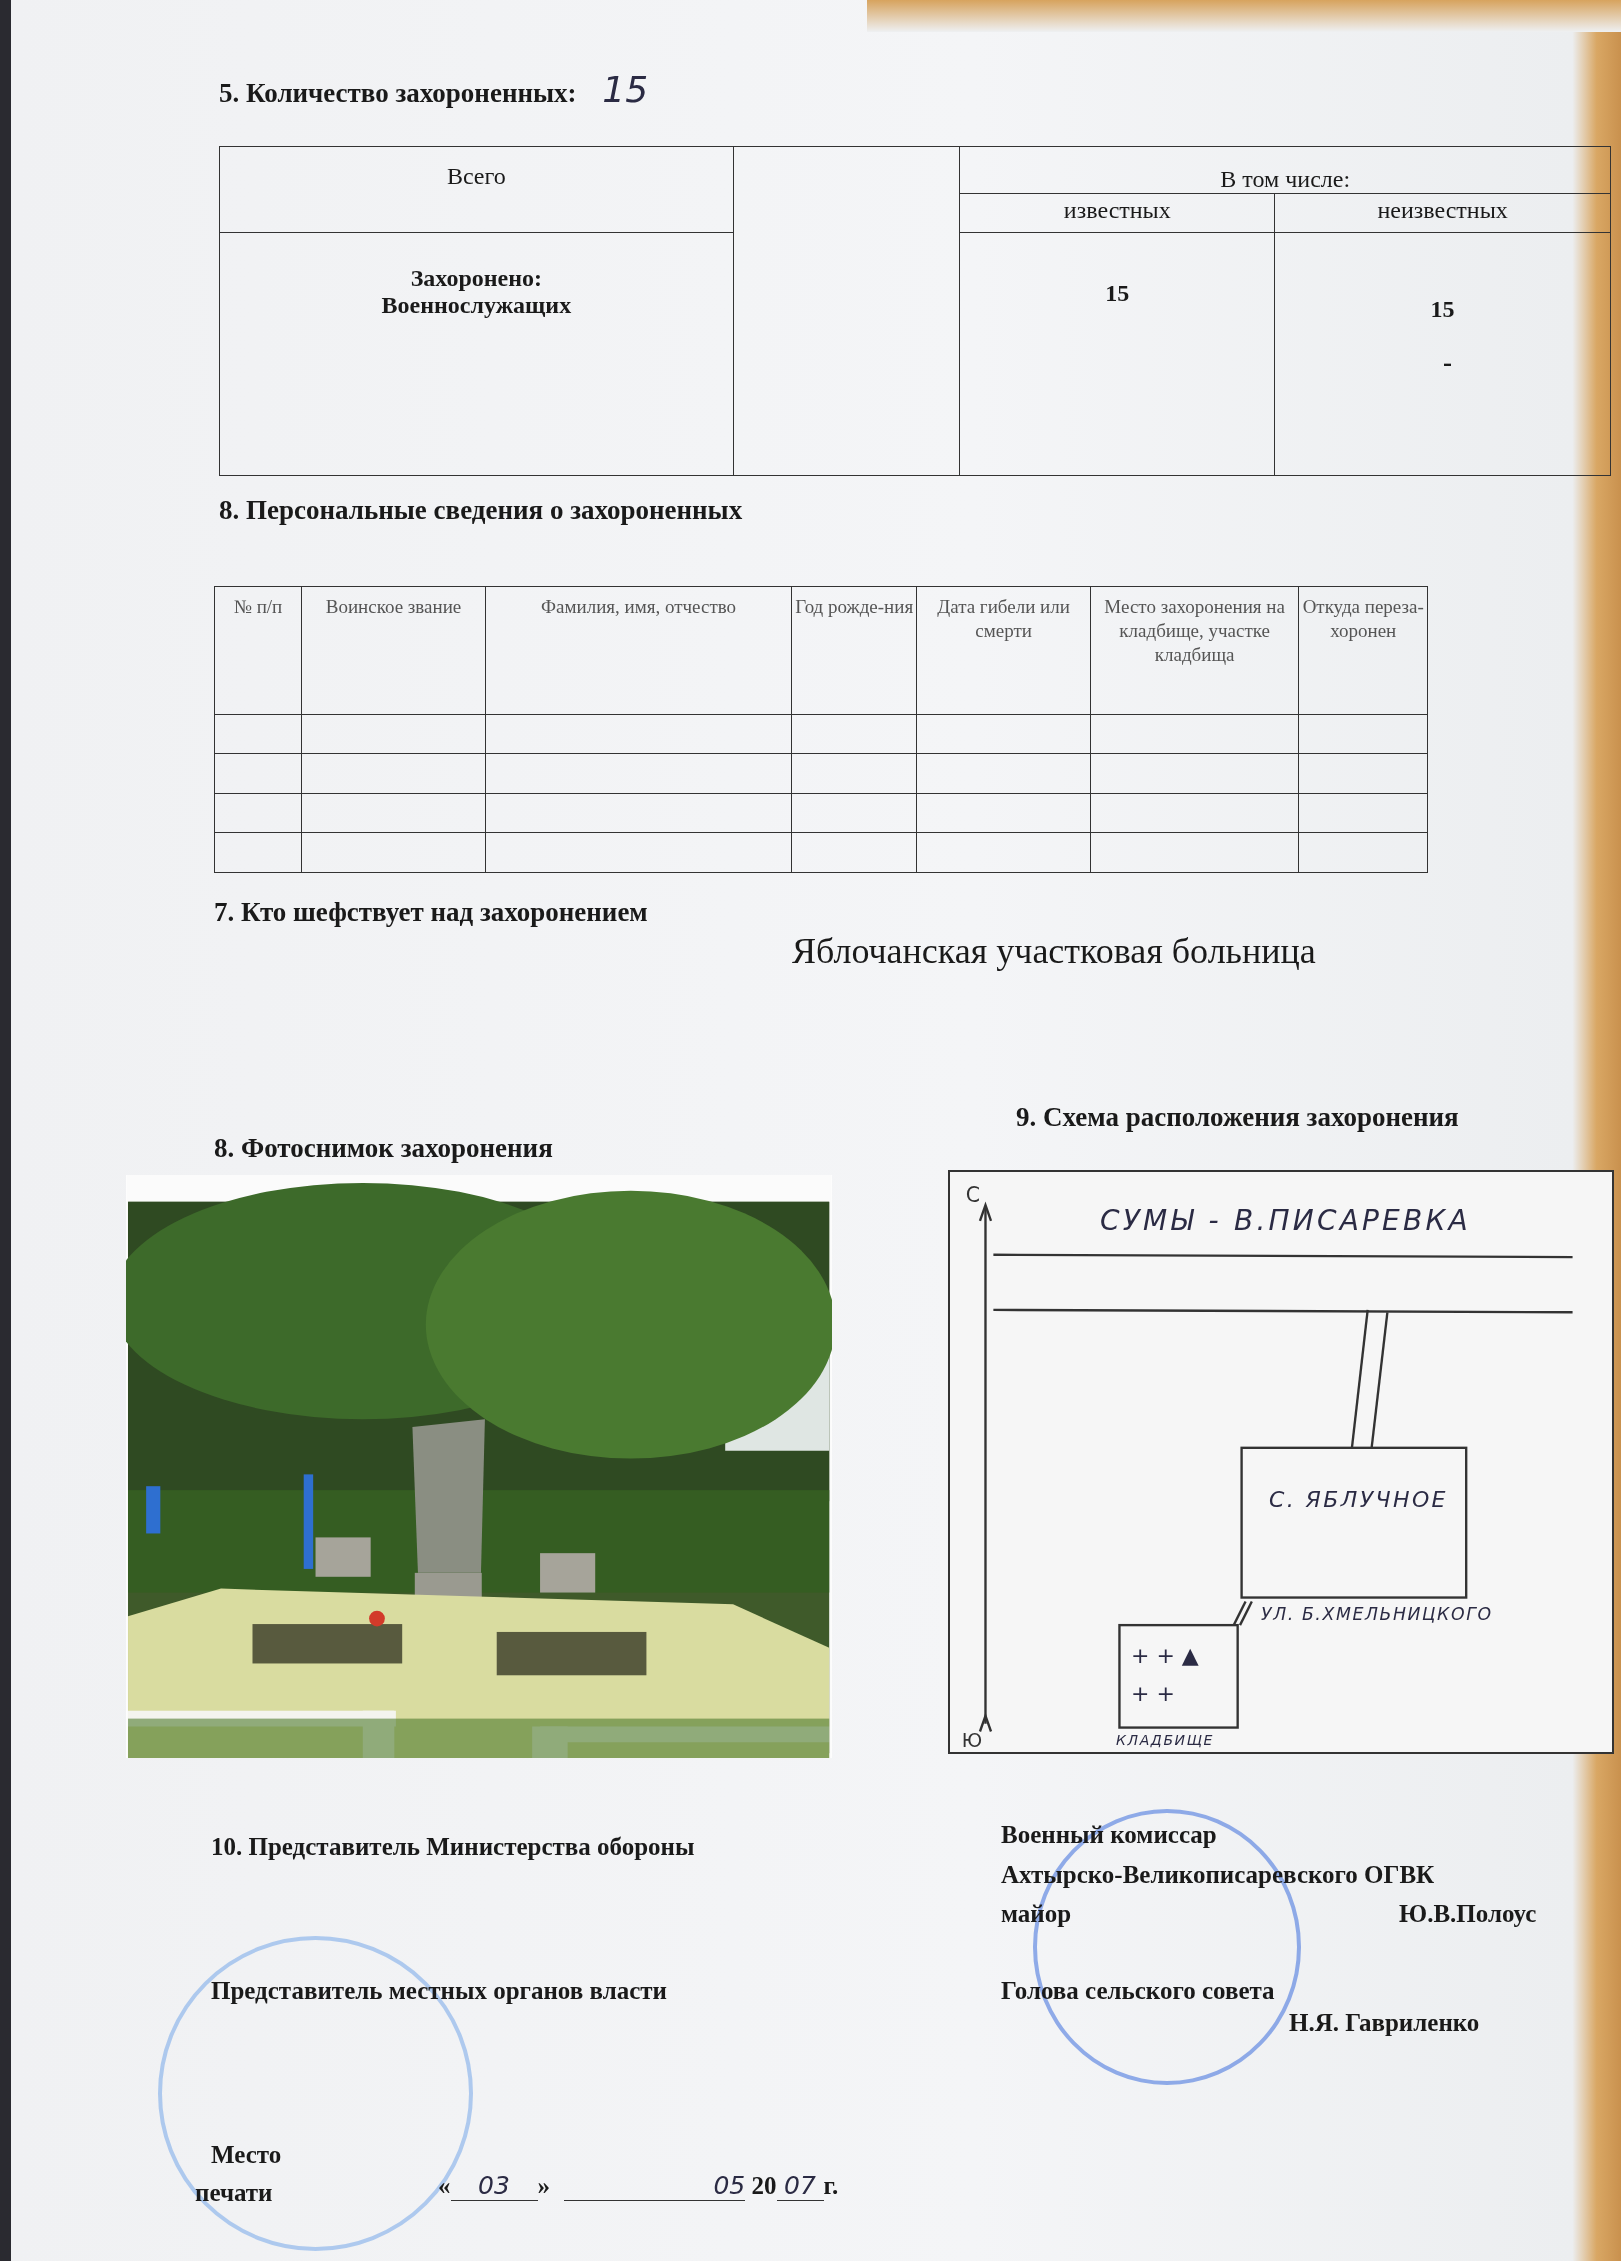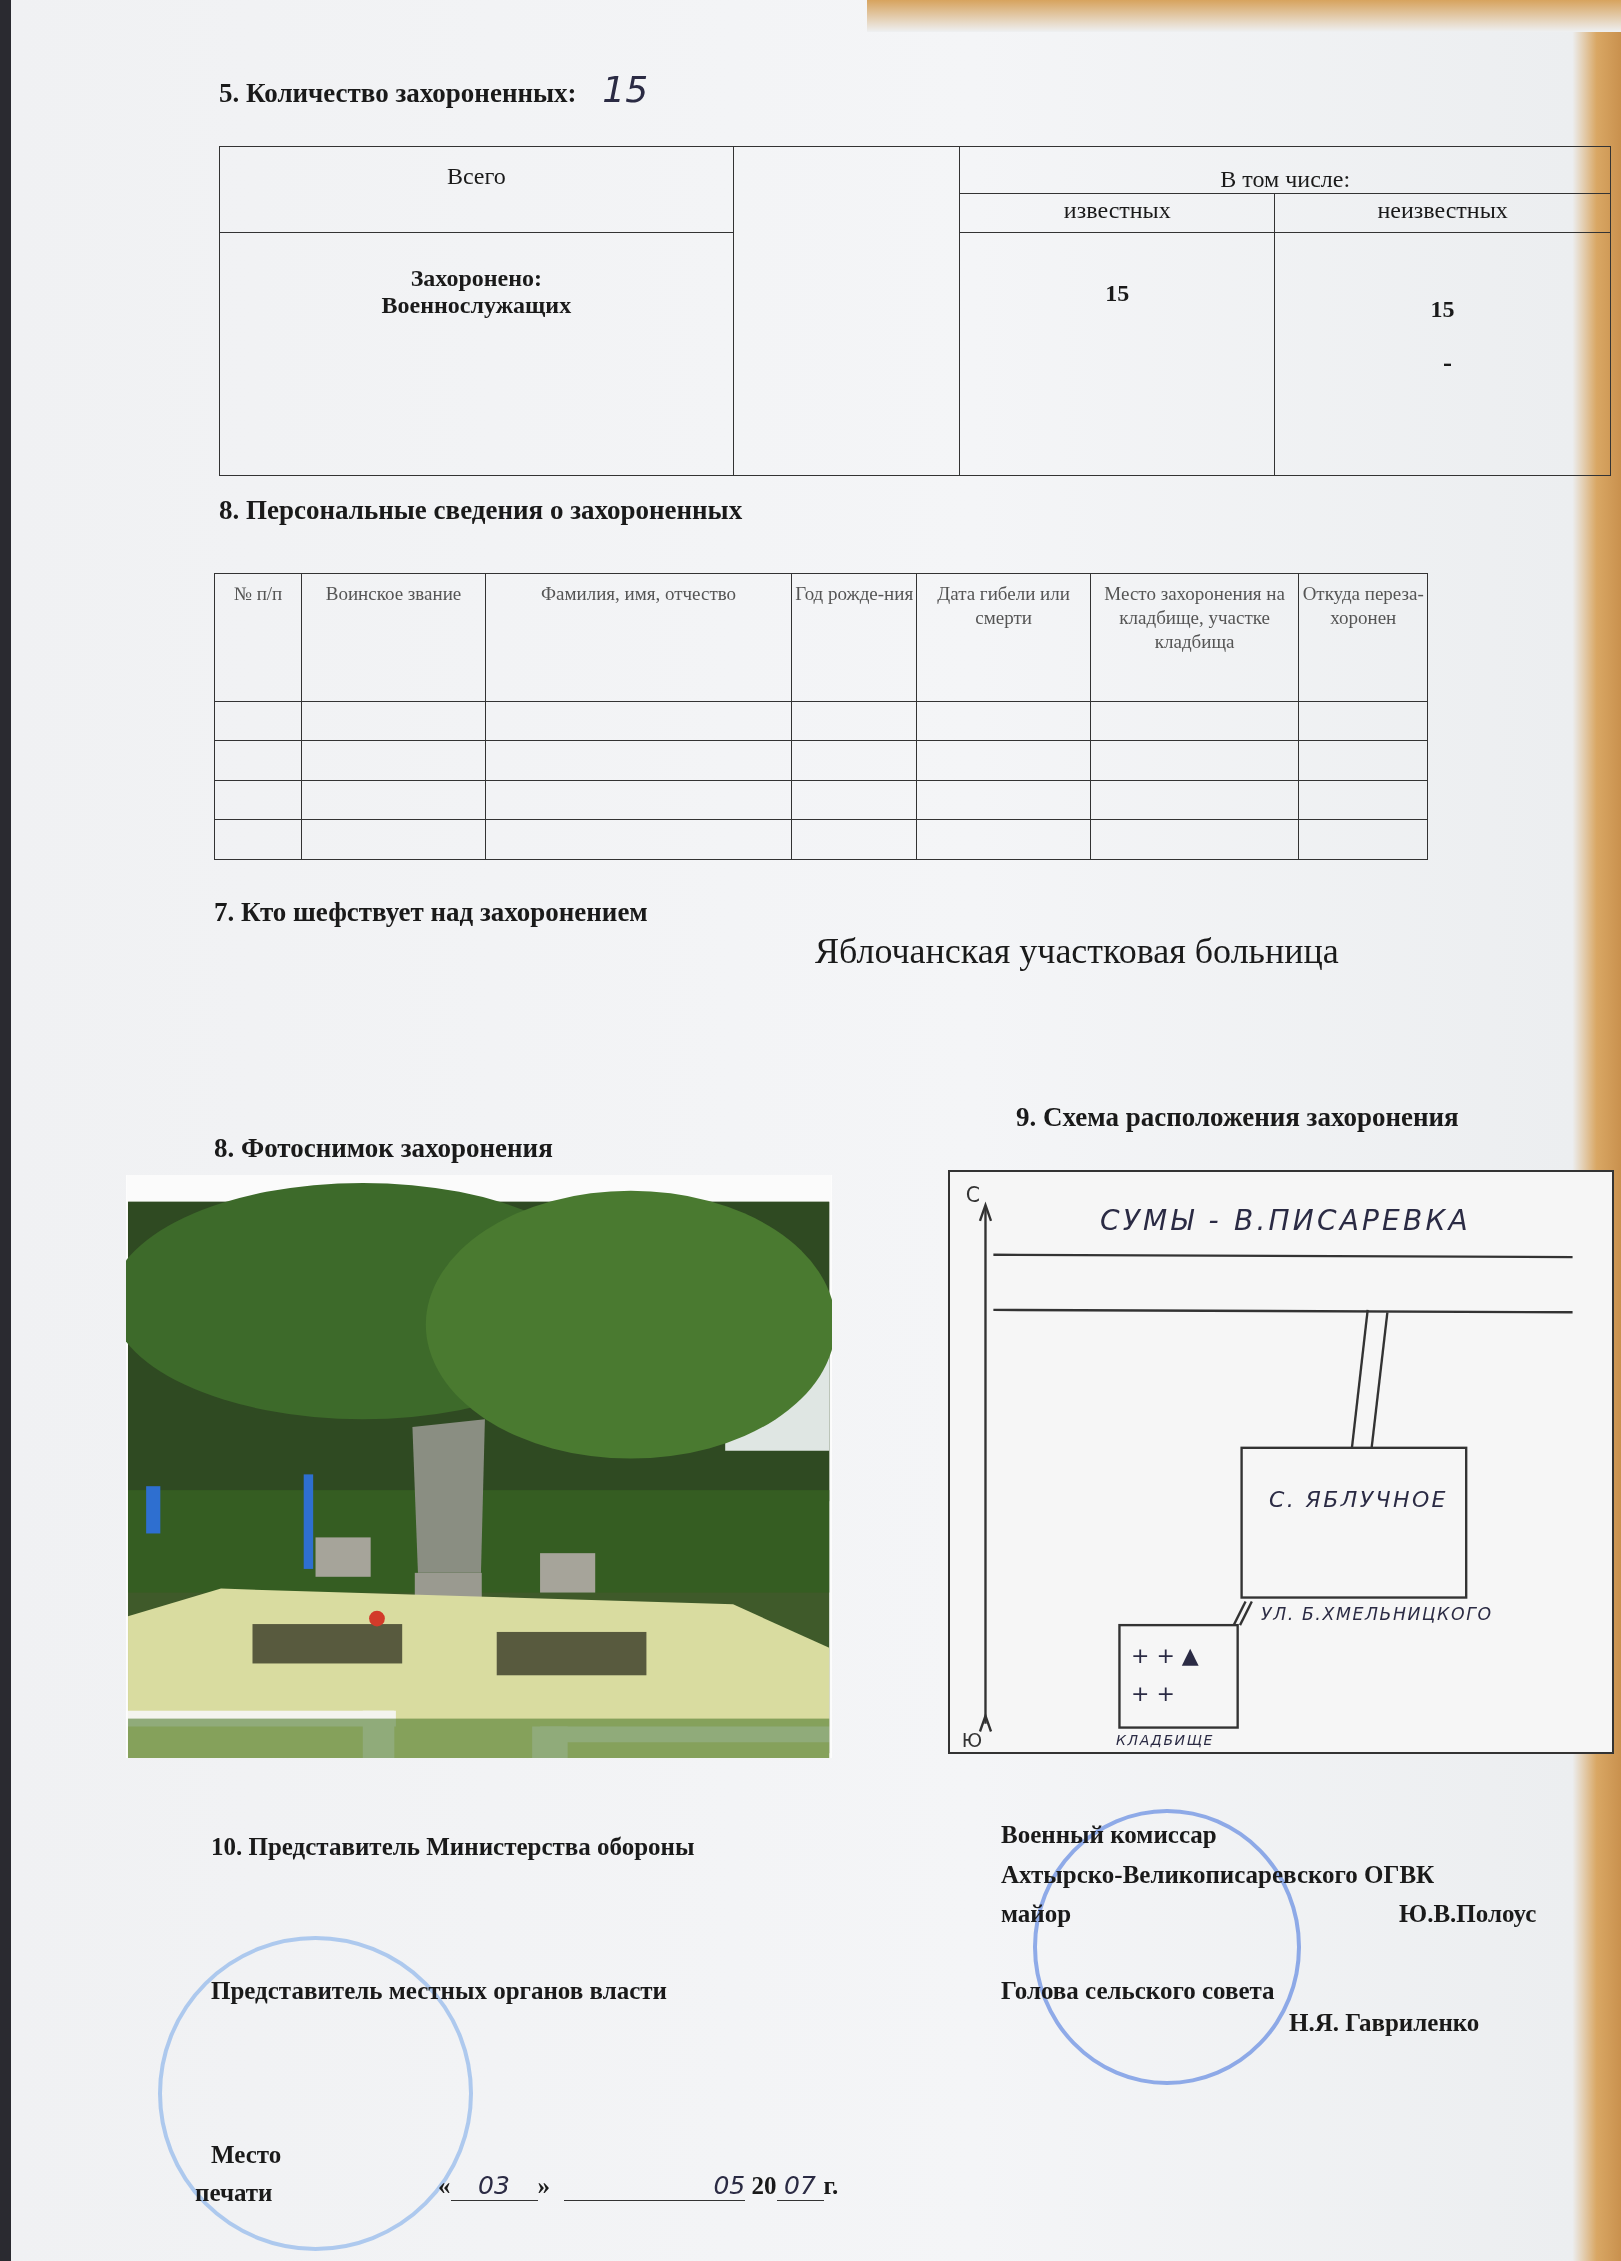--- a/index.html
+++ b/index.html
@@ -54,21 +54,21 @@
     </td>
     <td class="bold" style="padding-top:47px;">15</td>
     <td class="bold" style="padding-top:63px;">15</td>
   </tr>
 </tbody>
   </table>
 <div class="abs bold" style="left:1443px;top:347px;font-size:27px;">-</div>
 
 <div class="abs h" style="left:219px;top:495px;">8. Персональные сведения о захороненных</div>
 
-<table class="t2" style="left:214px;top:573px;width:1214px;height:287px;">
+<table class="t2" style="left:214px;top:586px;width:1214px;height:287px;">
   <colgroup>
       <col style="width:102px">
       <col style="width:207px">
       <col style="width:356px">
       <col style="width:140px">
       <col style="width:199px">
       <col style="width:232px">
       <col style="width:142px">
     </colgroup>
   <tbody>
@@ -114,21 +114,21 @@
         <td></td>
         <td></td>
         <td></td>
         <td></td>
         <td></td>
       </tr>
 </tbody>
   </table>
 
 <div class="abs h" style="left:214px;top:897px;">7. Кто шефствует над захоронением</div>
-<div class="abs" style="left:815px;top:930px;font-size:36px;font-family:'Liberation Serif',serif;">Яблочанская участковая больница</div>
+<div class="abs" style="left:792px;top:930px;font-size:36px;font-family:'Liberation Serif',serif;">Яблочанская участковая больница</div>
 
 <div class="abs h" style="left:214px;top:1101px;margin-top:32px;">8. Фотоснимок захоронения</div>
 <div class="abs h" style="left:1016px;top:1102px;">9. Схема расположения захоронения</div>
 
 <div class="photo">
   <svg width="706" height="583" viewBox="0 0 895 740">
     <rect x="0" y="0" width="895" height="740" fill="#fbfbfb"></rect>
     <rect x="2" y="34" width="890" height="700" fill="#3f5a2a"></rect>
     <rect x="2" y="34" width="890" height="380" fill="#2f4a22"></rect>
     <rect x="760" y="200" width="132" height="150" fill="#dfe6e3"></rect>

